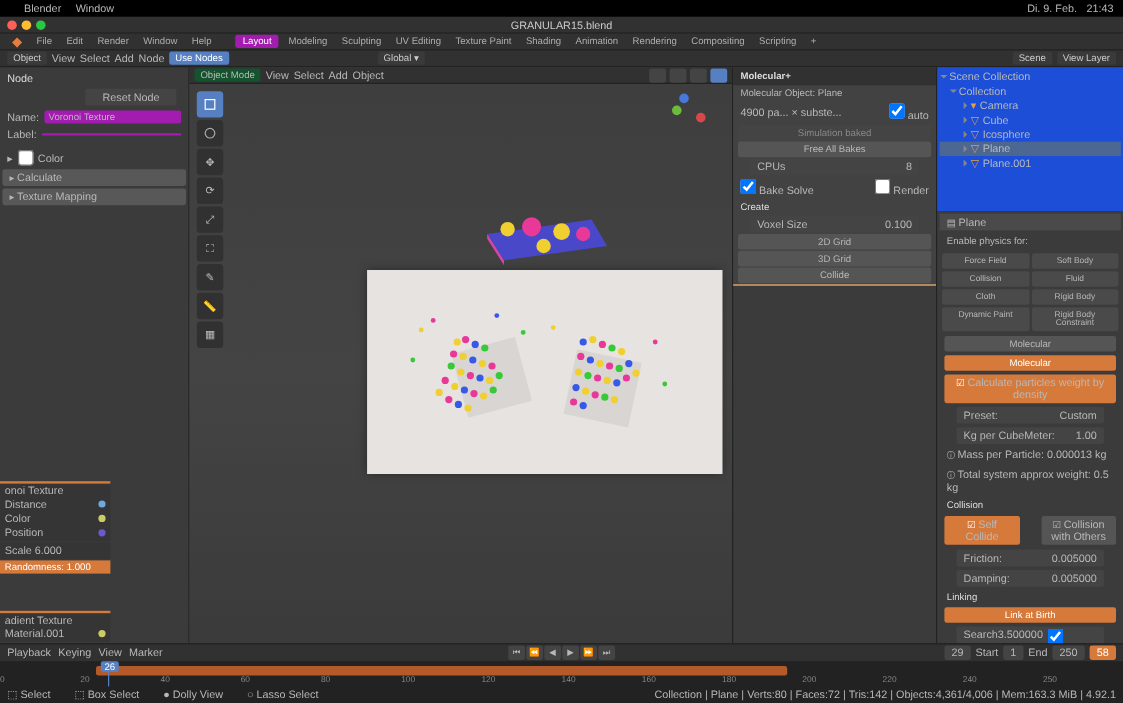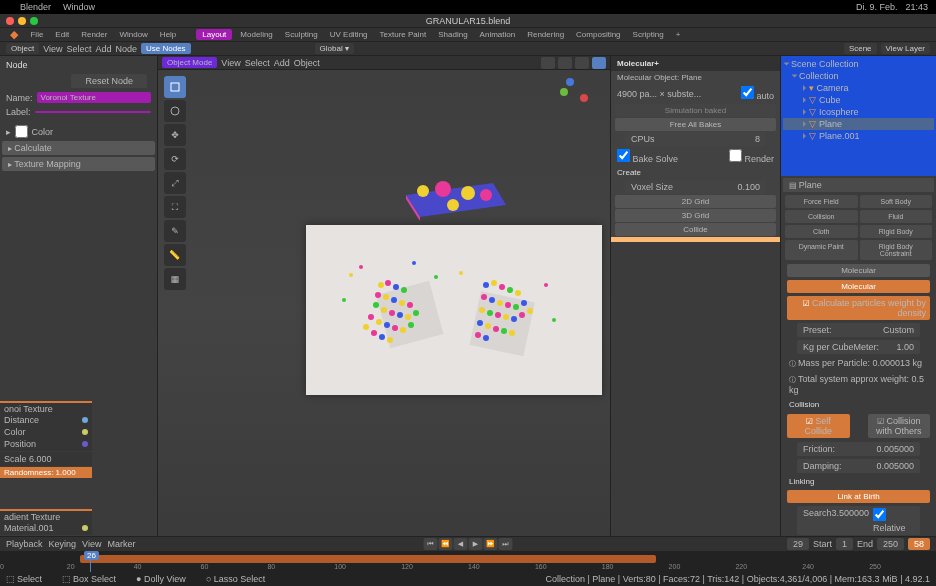--- a/index.html
+++ b/index.html
@@ -20,34 +20,34 @@
 .field{background:#a21caf;padding:1px 4px;border-radius:2px;flex:1;font-size:8px}
 .prop-row{background:#585858;padding:2px 6px;font-size:8px;margin:1px 0;border-radius:2px}
 .spacer{flex:1}
 .bottom-nodes{position:absolute;left:0;bottom:50px;width:92px}
 .node-box{background:#353535;border-top:2px solid #d67a3c;padding:1px 4px;margin-bottom:1px;font-size:8px}
 .node-box.orange{background:#d67a3c;border:none;color:#fff}
 .node-line{padding:1px 0;font-size:8px;display:flex;justify-content:space-between;align-items:center}
 .dot{width:6px;height:6px;border-radius:50%;display:inline-block}
 .viewport{flex:1;background:#474747;position:relative;display:flex;flex-direction:column}
 .vp-header{background:#313131;height:14px;display:flex;align-items:center;padding:0 4px;gap:4px;border-bottom:1px solid #222}
-.vp-header .chip{background:#6d28d9;padding:1px 5px;border-radius:2px;font-size:8px}
+.vp-header .chip{background:#14532d;padding:1px 5px;border-radius:2px;font-size:8px}
 .vp-header-right{margin-left:auto;display:flex;gap:3px}
 .shade-btn{width:14px;height:12px;background:#444;border-radius:2px}
 .shade-btn.active{background:#5680c2}
 .vp-body{flex:1;position:relative;overflow:hidden;background:linear-gradient(180deg,#3e3e3e 0%,#444 50%,#3a3a3a 100%)}
 .tool-col{position:absolute;left:6px;top:6px;display:flex;flex-direction:column;gap:2px}
 .tool-btn{width:22px;height:22px;background:#313131;border-radius:3px;display:flex;align-items:center;justify-content:center}
 .tool-btn.active{background:#5680c2}
 .gizmo{position:absolute;right:20px;top:8px;width:40px;height:40px}
 .gizmo .axis{position:absolute;width:8px;height:8px;border-radius:50%}
 .render-preview{position:absolute;left:148px;top:155px;width:296px;height:170px;background:#e8e5e2;box-shadow:0 0 8px rgba(0,0,0,.4)}
 .pbox{position:absolute;left:240px;top:105px;width:110px;height:48px}
 .right-panel{width:170px;background:#3b3b3b;border-left:1px solid #222;display:flex;flex-direction:column}
-.mol-panel{background:#424242;border-bottom:5px solid #fdba74}
+.mol-panel{background:#424242;border-bottom:1px solid #fdba74}
 .mol-panel h4{background:#313131;padding:3px 6px;font-size:8px;color:#ddd}
 .mol-row{padding:2px 6px;font-size:8px;display:flex;justify-content:space-between;align-items:center}
 .mol-btn{background:#555;padding:2px 4px;border-radius:2px;text-align:center;font-size:8px;margin:1px 4px}
 .mol-btn.orange{background:#d67a3c;color:#fff}
 .grid2{display:grid;grid-template-columns:1fr 1fr;gap:18px;padding:2px 4px}
 .num-field{background:#444;padding:2px 6px;border-radius:2px;font-size:8px;display:flex;justify-content:space-between;margin:1px 14px}
 .right-outer{width:156px;background:#313131;border-left:1px solid #222;display:flex;flex-direction:column}
 .outliner{height:120px;overflow:hidden;background:#1d4ed8;padding:2px}
 .out-row{padding:1px 2px;display:flex;align-items:center;gap:3px;font-size:8px}
 .out-row.sel{background:#4c6892}
@@ -345,33 +345,34 @@
           <span>Plane</span>
         </div>
       <div class="out-row" style="padding-left:20px">
           <span class="tri"></span>
           <span class="cam-icon">▽</span>
           <span>Plane.001</span>
         </div>
     </div>
     <div class="props">
       <div class="prop-sec-h">▤ <span>Plane</span></div>
+      <div style="padding:3px 6px;font-size:8px">Enable physics for:</div>
       <div class="physics-grid">
         <div class="phys-btn">Force Field</div>
         <div class="phys-btn">Soft Body</div>
         <div class="phys-btn">Collision</div>
         <div class="phys-btn">Fluid</div>
         <div class="phys-btn">Cloth</div>
         <div class="phys-btn">Rigid Body</div>
         <div class="phys-btn">Dynamic Paint</div>
         <div class="phys-btn">Rigid Body Constraint</div>
       </div>
       <div class="mol-btn" style="background:#555">Molecular</div>
       <div class="mol-btn orange">Molecular</div>
-      <div class="mol-btn orange" style="text-align:right">☑ <span>Calculate particles weight by density</span></div>
+      <div class="mol-btn orange" style="text-align:center">☑ <span>Calculate particles weight by density</span></div>
       <div class="num-field">
           <span>Preset:</span>
           <span>Custom</span>
         </div>
       <div class="num-field">
           <span>Kg per CubeMeter:</span>
           <span>1.00</span>
         </div>
       <div style="padding:2px 6px;font-size:7px">ⓘ <span>Mass per Particle: 0.000013 kg</span></div>
       <div style="padding:2px 6px;font-size:7px">ⓘ <span>Total system approx weight: 0.5 kg</span></div>

